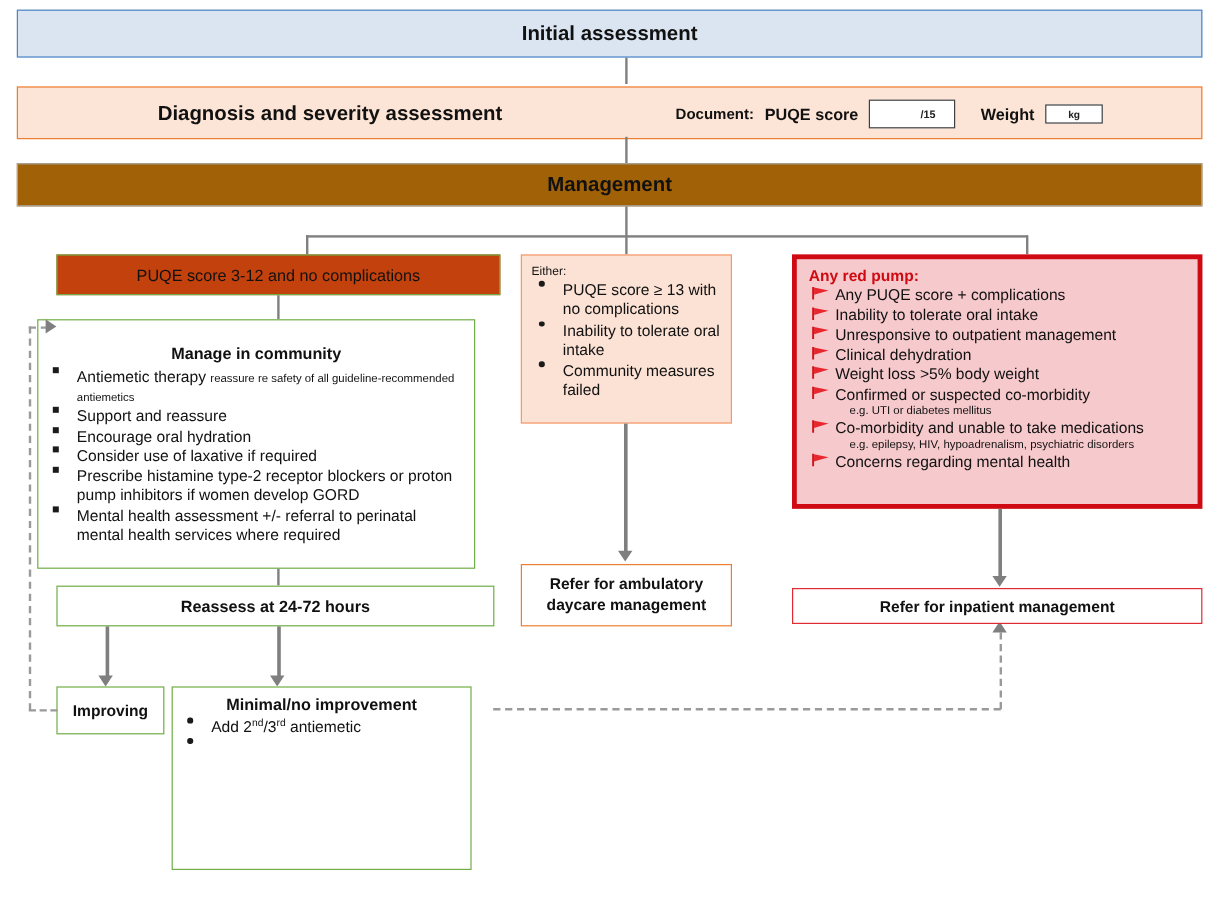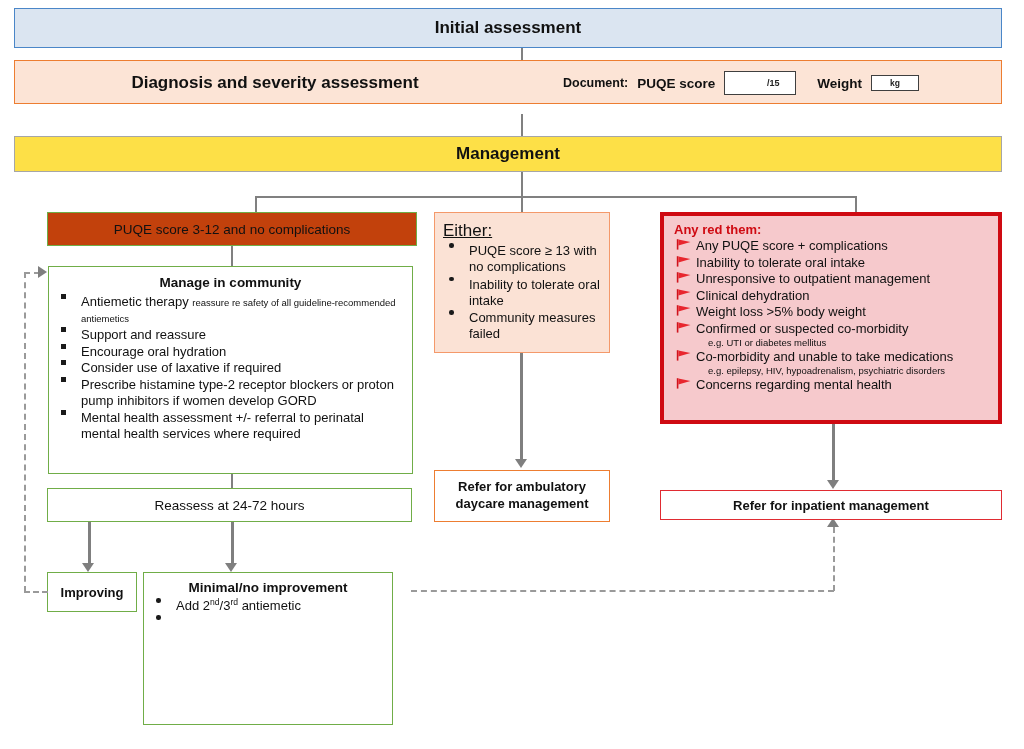--- a/index.html
+++ b/index.html
@@ -17,21 +17,21 @@
   }
 
   
   .box{position:absolute;box-sizing:border-box;}
   .bx-center{display:flex;align-items:center;justify-content:center;text-align:center;}
 
   
   .banner{font-weight:bold;}
   .banner-blue{background:#dbe5f1;border:1.6px solid #4a86c8;}
   .banner-orange{background:#fce4d6;border:1.6px solid #ed7d31;}
-  .banner-gray{background:#fde047;border:1.6px solid #a6a6a6;}
+  .banner-gray{background:#a16207;border:1.6px solid #a6a6a6;}
 
   
   .green-fill{background:#c2410c;border:1.4px solid #70ad47;}
   .green-plain{background:#ffffff;border:1.4px solid #70ad47;}
   .orange-fill{background:#fbe2d5;border:1.4px solid #f4996a;}
   .orange-plain{background:#ffffff;border:1.6px solid #ed7d31;}
   .red-plain{background:#ffffff;border:1.6px solid #e02b32;}
   .red-flag{background:#f6c9cc;border:4px solid #cf0a12;}
 
   
@@ -100,21 +100,21 @@
 <body>
 
 <div id="page">
 
   <div class="box banner banner-blue bx-center" style="left:14px;top:8px;width:988px;height:40px;font-size:17px;">
     <span>Initial assessment</span>
   </div>
 
   <div class="vline" style="left:521px;top:48px;height:22px;"></div>
 
-  <div class="box banner banner-orange" style="left:14px;top:60px;width:988px;height:44px;">
+  <div class="box banner banner-orange" style="left:14px;top:72px;width:988px;height:44px;">
     <div style="position:absolute;left:0;top:0;width:520px;height:44px;display:flex;align-items:center;justify-content:center;font-size:17px;">Diagnosis and severity assessment</div>
 
     <div class="doc-row" style="left:548px;top:0;height:44px;">
       <span class="doc-label">Document:</span>
       <span class="doc-text">PUQE score</span>
       <span class="doc-field" style="width:72px;height:24px;">
         <span class="doc-unit">/15</span>
       </span>
       <span class="doc-text" style="margin-left:12px;">Weight</span>
       <span class="doc-field" style="width:48px;height:16px;">
@@ -134,35 +134,35 @@
   <div class="vline" style="left:255px;top:196px;height:16px;"></div>
   <div class="vline" style="left:521px;top:196px;height:16px;"></div>
   <div class="vline" style="left:855px;top:196px;height:16px;"></div>
 
   <div class="box green-fill bx-center" style="left:47px;top:212px;width:370px;height:34px;font-size:13.5px;">
     <span>PUQE score 3-12 and no complications</span>
   </div>
 
   <div class="vline" style="left:231px;top:246px;height:20px;"></div>
 
-  <div class="box green-plain" style="left:48px;top:266px;width:365px;height:208px;padding:8px 6px 6px 6px;">
+  <div class="box green-plain" style="left:31px;top:266px;width:365px;height:208px;padding:20px 6px 6px 6px;">
     <div class="card-title" style="font-size:13.5px;margin-bottom:4px;">Manage in community</div>
     <ul class="lst sq" style="font-size:13px;line-height:1.22;">
       <li><span class="mk"></span><span>Antiemetic therapy</span> <span class="sub">reassure re safety of all guideline-recommended antiemetics</span></li>
       <li><span class="mk"></span><span>Support and reassure</span></li>
       <li><span class="mk"></span><span>Encourage oral hydration</span></li>
       <li><span class="mk"></span><span>Consider use of laxative if required</span></li>
       <li><span class="mk"></span><span>Prescribe histamine type-2 receptor blockers or proton pump inhibitors if women develop GORD</span></li>
       <li><span class="mk"></span><span>Mental health assessment +/- referral to perinatal mental health services where required</span></li>
     </ul>
   </div>
 
   <div class="vline" style="left:231px;top:474px;height:14px;"></div>
 
-  <div class="box green-plain bx-center" style="left:47px;top:488px;width:365px;height:34px;font-size:13.5px;font-weight:normal;">
+  <div class="box green-plain bx-center" style="left:47px;top:488px;width:365px;height:34px;font-size:13.5px;font-weight:bold;">
     <span>Reassess at 24-72 hours</span>
   </div>
 
   <div class="thickv" style="left:88px;top:522px;height:43px;"></div>
   <div class="arrow-down" style="left:82px;top:563px;"></div>
   <div class="thickv" style="left:231px;top:522px;height:43px;"></div>
   <div class="arrow-down" style="left:225px;top:563px;"></div>
 
   <div class="box green-plain bx-center" style="left:47px;top:572px;width:90px;height:40px;font-size:13px;font-weight:bold;">
     <span>Improving</span>
@@ -179,37 +179,37 @@
   <div class="dash-h" style="left:24px;top:591px;width:24px;"></div>
   <div class="dash-v" style="left:24px;top:272px;height:320px;"></div>
   <div class="dash-h" style="left:24px;top:272px;width:16px;"></div>
   <div class="arrow-right" style="left:38px;top:266px;"></div>
 
   <div class="dash-h" style="left:411px;top:590px;width:423px;"></div>
   <div class="dash-v" style="left:833px;top:527px;height:64px;"></div>
   <div class="arrow-up" style="left:827px;top:518px;"></div>
 
   <div class="box orange-fill" style="left:434px;top:212px;width:176px;height:141px;padding:8px 8px 6px 8px;">
-    <div style="font-size:17px;margin-bottom:2px;text-decoration:underline;">Either:</div>
+    <div style="font-size:10px;margin-bottom:2px;">Either:</div>
     <ul class="lst rd" style="font-size:13px;line-height:1.25;">
       <li><span class="mk"></span><span>PUQE score ≥ 13 with no complications</span></li>
       <li><span class="mk"></span><span>Inability to tolerate oral intake</span></li>
       <li><span class="mk"></span><span>Community measures failed</span></li>
     </ul>
   </div>
 
   <div class="thickv" style="left:520px;top:353px;height:108px;"></div>
   <div class="arrow-down" style="left:515px;top:459px;"></div>
 
   <div class="box orange-plain bx-center" style="left:434px;top:470px;width:176px;height:52px;font-size:13px;font-weight:bold;padding:0 6px;line-height:1.3;">
     <span>Refer for ambulatory daycare management</span>
   </div>
 
   <div class="box red-flag" style="left:660px;top:212px;width:342px;height:212px;padding:6px 8px 6px 6px;">
-    <div style="font-size:13px;font-weight:bold;color:#cf0a12;margin-bottom:1px;padding-left:4px;">Any red them:</div>
+    <div style="font-size:13px;font-weight:bold;color:#cf0a12;margin-bottom:1px;padding-left:4px;">Any red pump:</div>
     <ul class="lst fl" style="font-size:13px;line-height:1.2;">
       <li>
         <span class="mk">
           <svg width="17" height="13" viewBox="0 0 17 13">
               <path d="M1.6 1.2 L1.6 11.6" stroke="#d0131c" stroke-width="1.6"></path>
               <path d="M2.4 1.6 L14.5 4.0 L2.4 7.6 Z" fill="#e8262e"></path>
             </svg>
         </span><span>Any PUQE score + complications</span>
       </li>
       <li>

